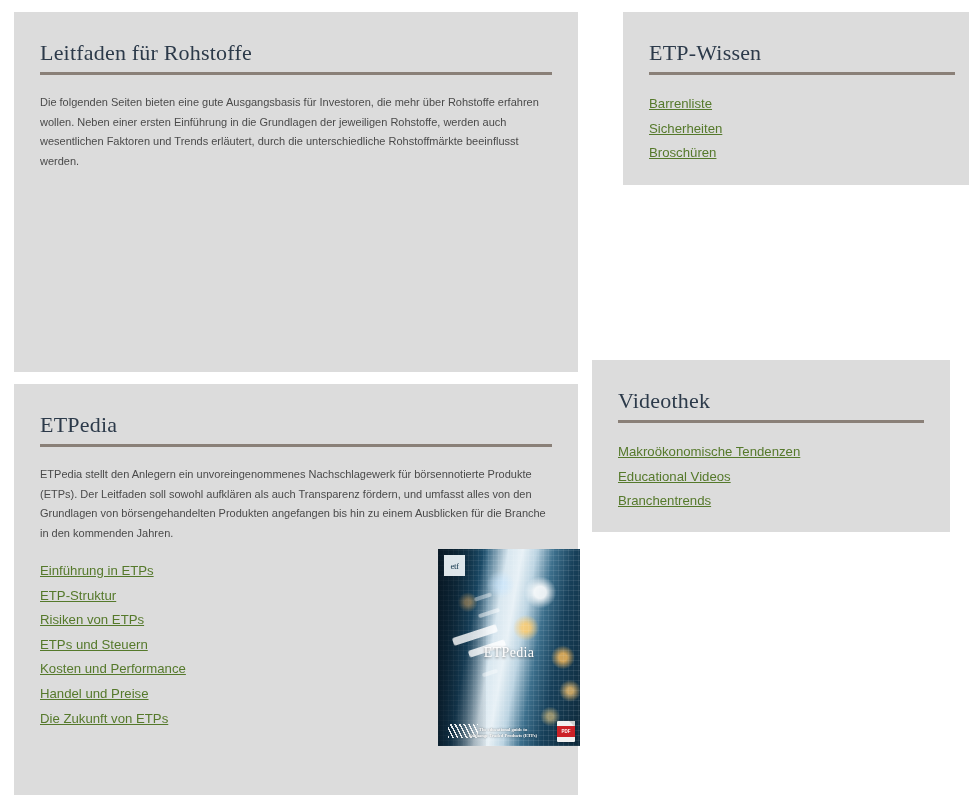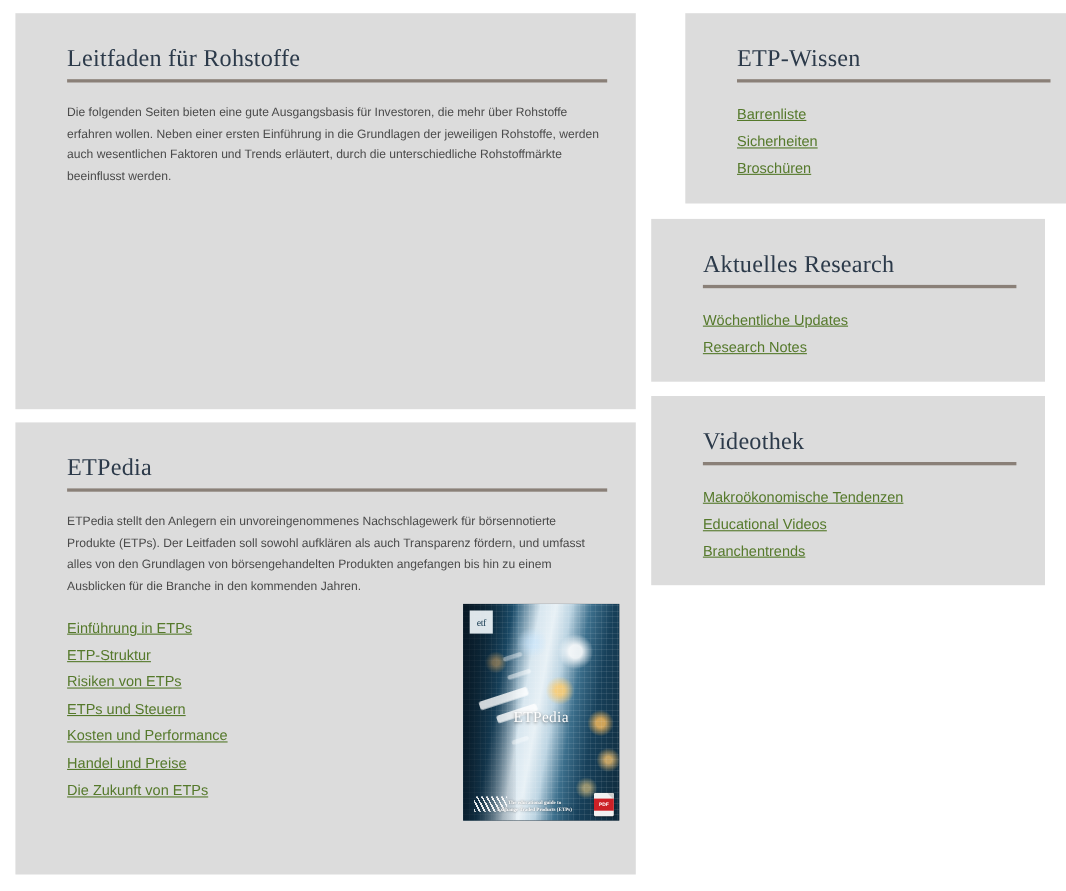--- a/index.html
+++ b/index.html
@@ -12,21 +12,21 @@
   }
   .page {
     position: relative;
     width: 969px; height: 810px;
     background: #ffffff;
   }
   .card {
     position: absolute;
     background: #dcdcdc;
   }
-  .card-inner { padding: 0 26px; margin-left: 21px; }
+  .card-inner { padding: 0 26px; }
 
   h2.section-title {
     font-family: "Liberation Serif", serif;
     font-weight: normal;
     font-size: 22px;
     color: #2c3a4a;
     margin: 0;
     padding-top: 28px;
     padding-bottom: 6px;
     letter-spacing: 0.2px;
@@ -67,21 +67,21 @@
   .etpedia-links {
     display: flex;
     flex-direction: column;
     width: 380px;
   }
   .etpedia-links a.link { line-height: 24.6px; }
 
   
   .cover {
     position: absolute;
-    left: 421px; top: 549px;
+    left: 438px; top: 549px;
     width: 142px; height: 197px;
     overflow: hidden;
     background: #0b2030;
     border: 0;
   }
   .cover-bg {
     position: absolute; inset: 0;
     background:
       radial-gradient(circle at 72% 22%, rgba(255,255,255,0.88) 0 6px, rgba(255,255,255,0) 16px),
       radial-gradient(circle at 62% 40%, rgba(255,205,110,0.85) 0 4px, rgba(255,205,110,0) 13px),
@@ -237,30 +237,20 @@
       <h2 class="section-title">ETP-Wissen</h2>
       <hr class="rule">
       <div class="etpedia-links" style="margin-top:17px;">
         <a class="link" href="#">Barrenliste</a>
         <a class="link" href="#">Sicherheiten</a>
         <a class="link" href="#">Broschüren</a>
       </div>
     </div>
   </aside>
 
-  <aside class="card" style="left:592px; top:199px; width:358px; height:148px;">
-    <div class="card-inner">
-      <h2 class="section-title">Aktuelles Research</h2>
-      <hr class="rule">
-      <div class="etpedia-links" style="margin-top:17px;">
-        <a class="link" href="#">Wöchentliche Updates</a>
-        <a class="link" href="#">Research Notes</a>
-      </div>
-    </div>
-  </aside>
 
   <aside class="card" style="left:592px; top:360px; width:358px; height:172px;">
     <div class="card-inner">
       <h2 class="section-title">Videothek</h2>
       <hr class="rule">
       <div class="etpedia-links" style="margin-top:17px;">
         <a class="link" href="#">Makroökonomische Tendenzen</a>
         <a class="link" href="#">Educational Videos</a>
         <a class="link" href="#">Branchentrends</a>
       </div>

